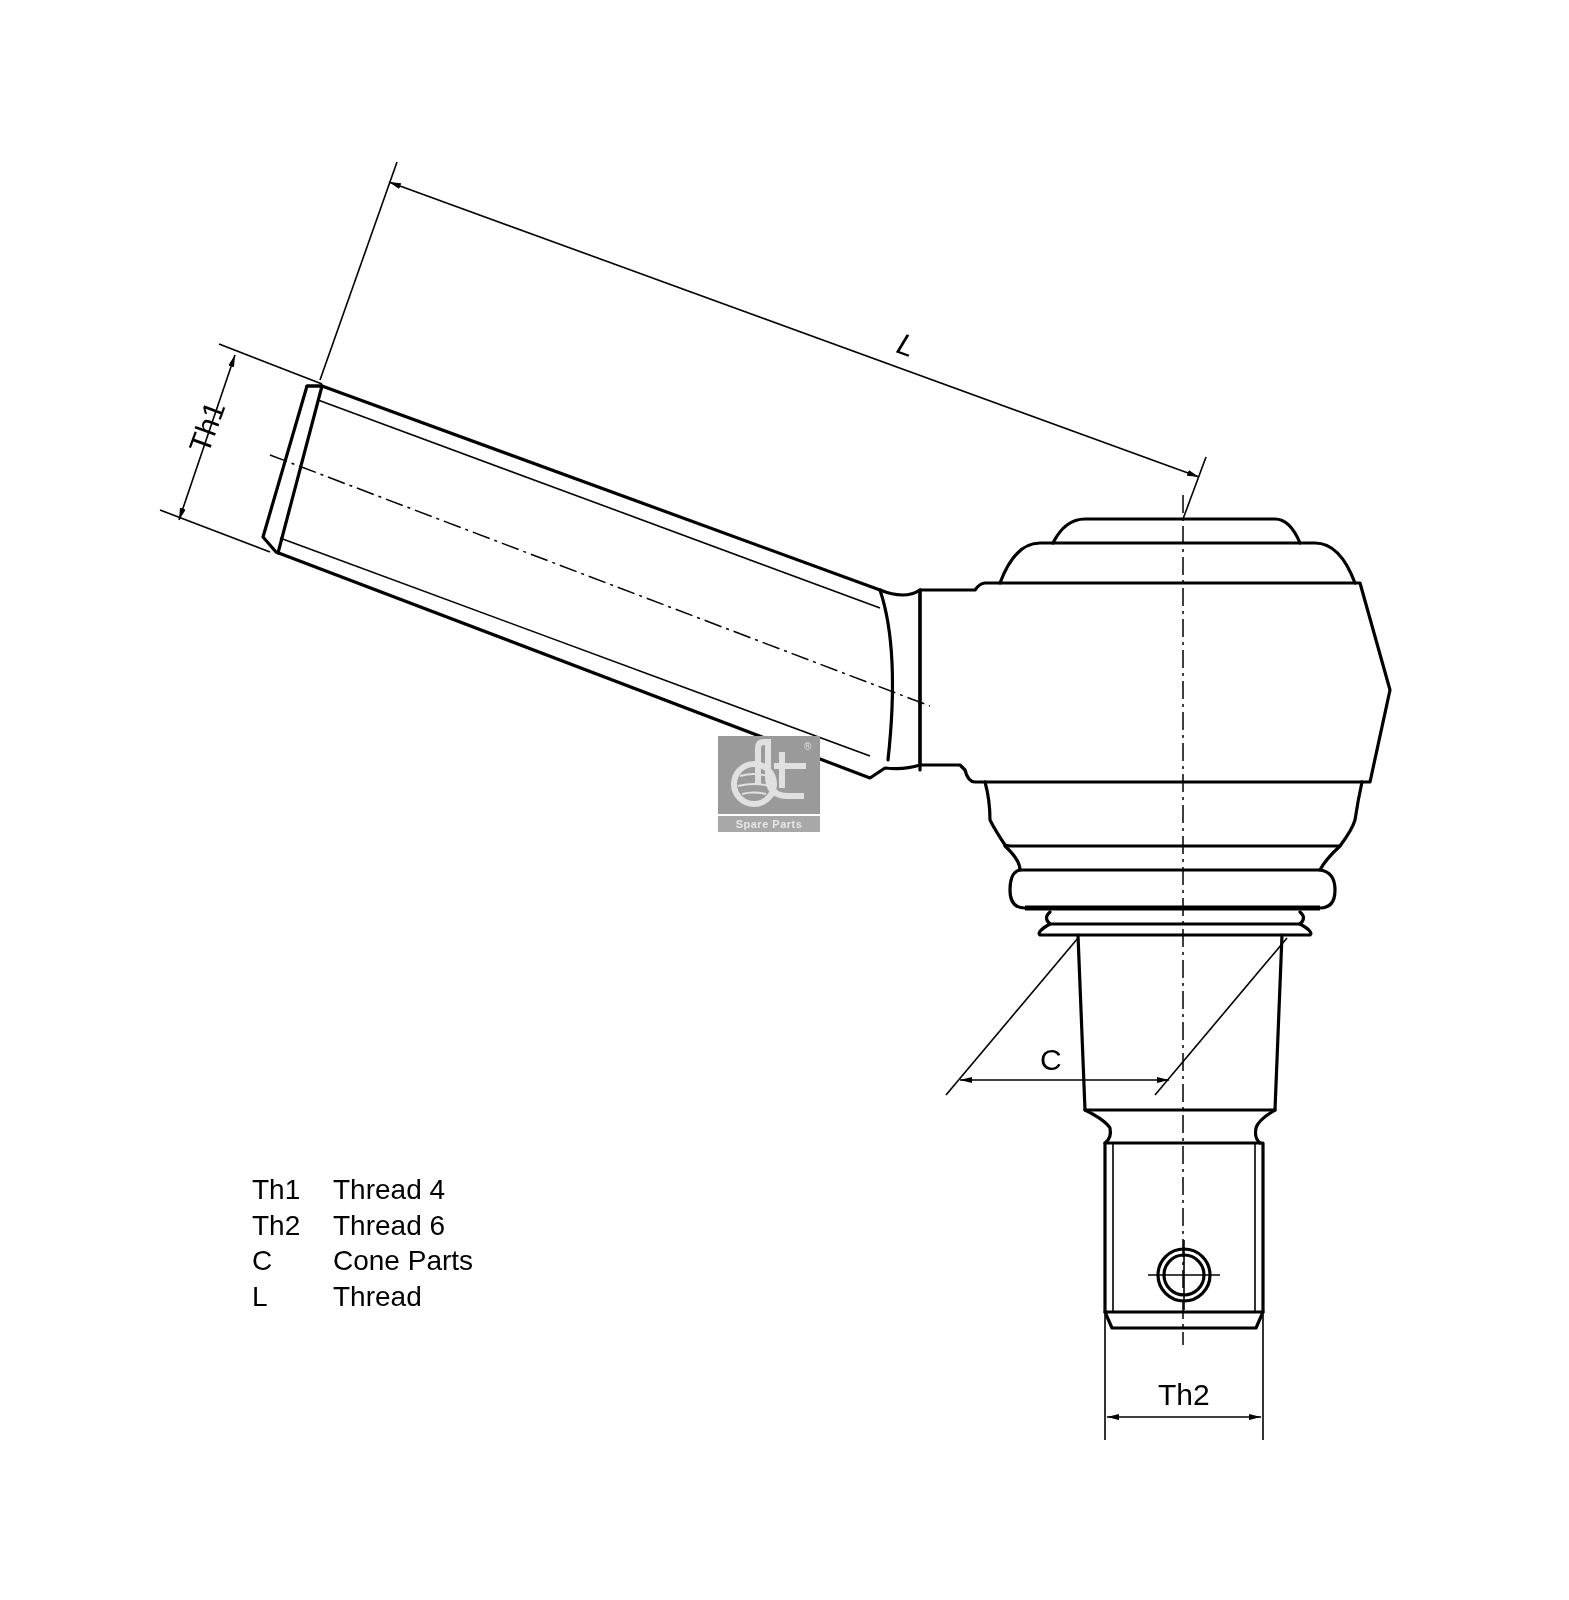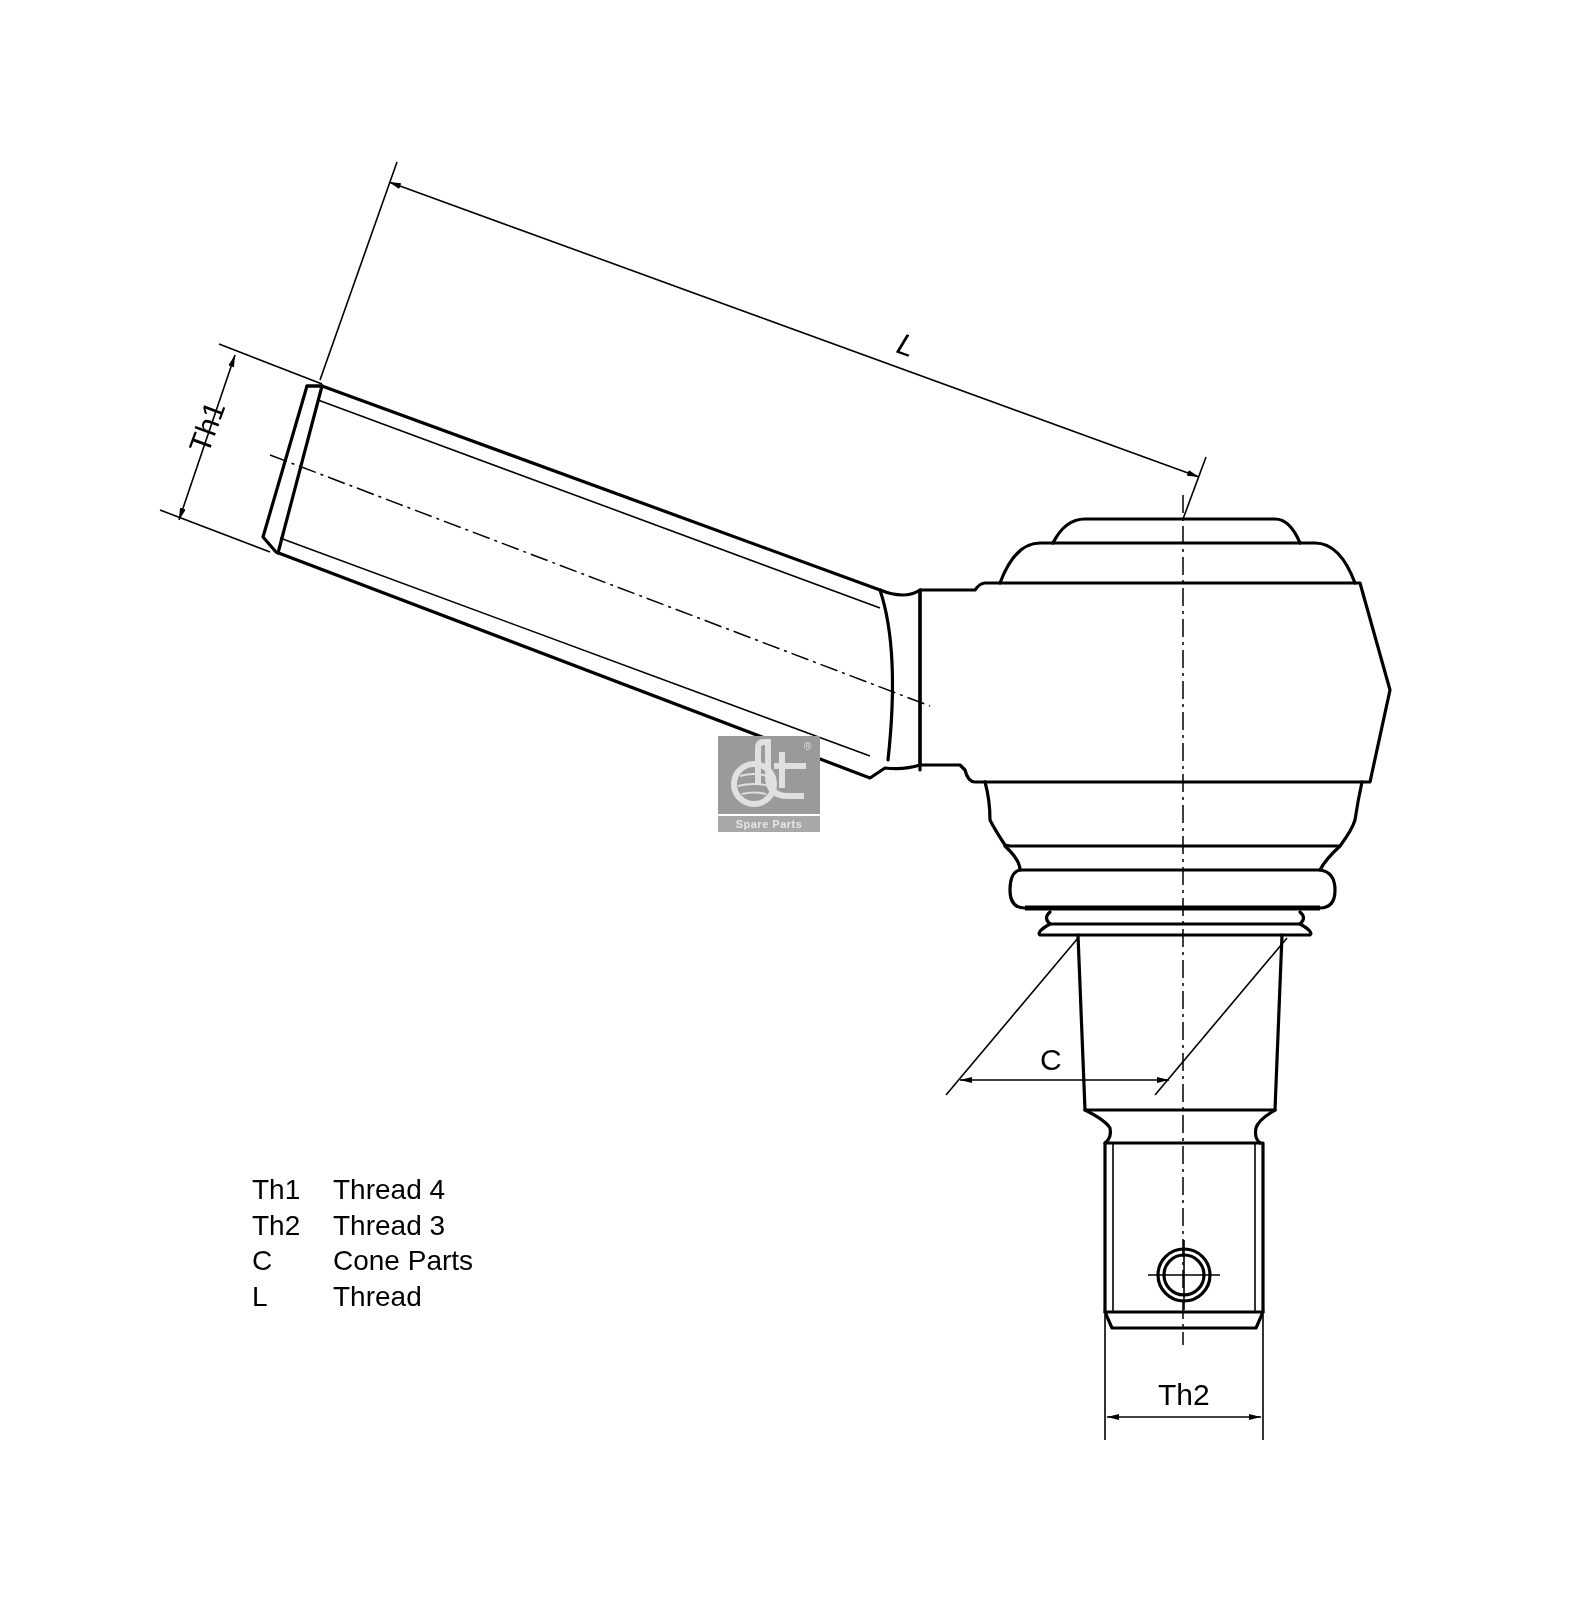--- a/index.html
+++ b/index.html
@@ -122,21 +122,21 @@
   <div class="logo-sub">Spare Parts</div>
 </div>
 
 <div class="legend">
   <div class="legend-row">
     <span class="legend-code">Th1</span>
     <span>Thread 4</span>
   </div>
   <div class="legend-row">
     <span class="legend-code">Th2</span>
-    <span>Thread 3</span>
+    <span>Thread 6</span>
   </div>
   <div class="legend-row">
     <span class="legend-code">C</span>
     <span>Cone Parts</span>
   </div>
   <div class="legend-row">
     <span class="legend-code">L</span>
     <span>Thread</span>
   </div>
 </div>

